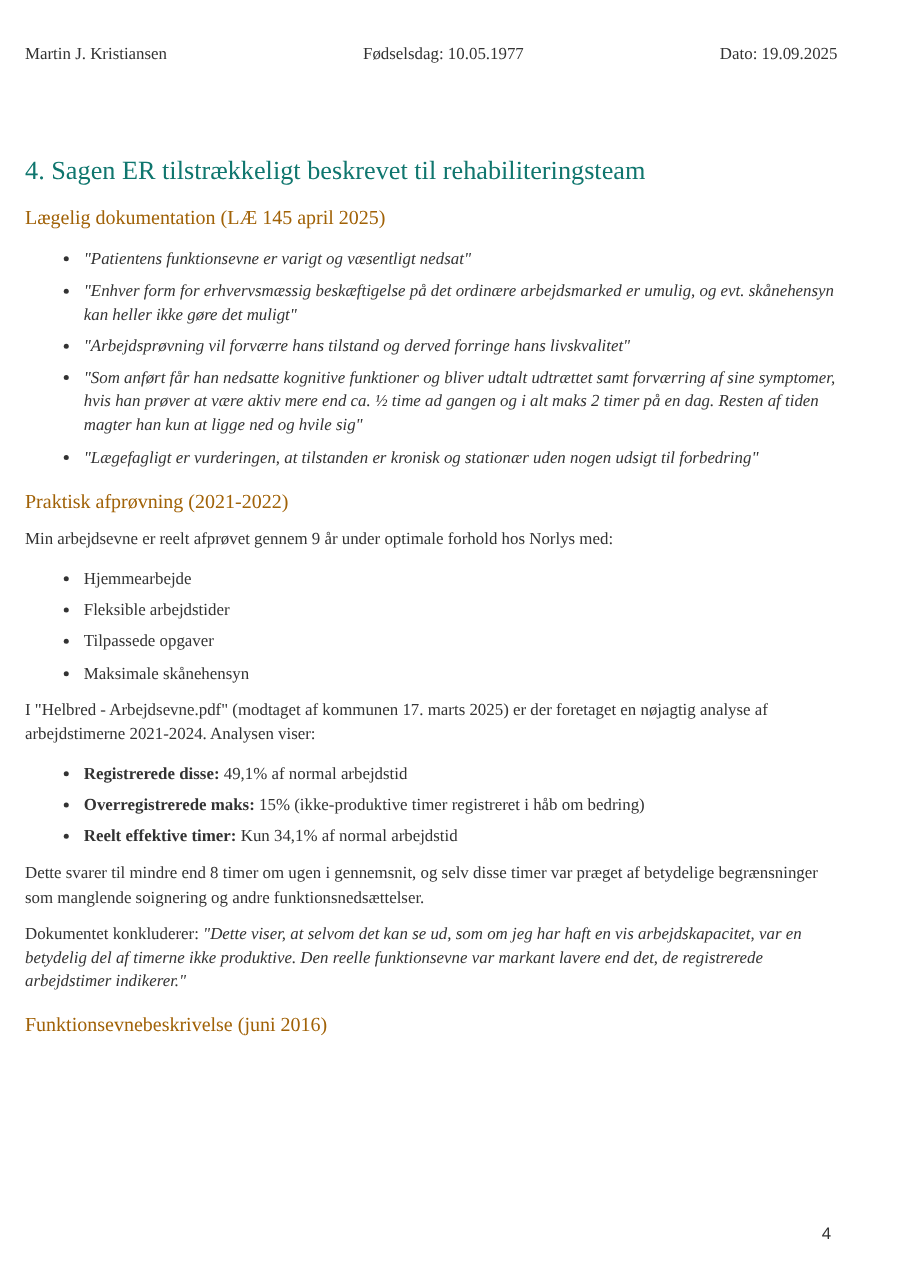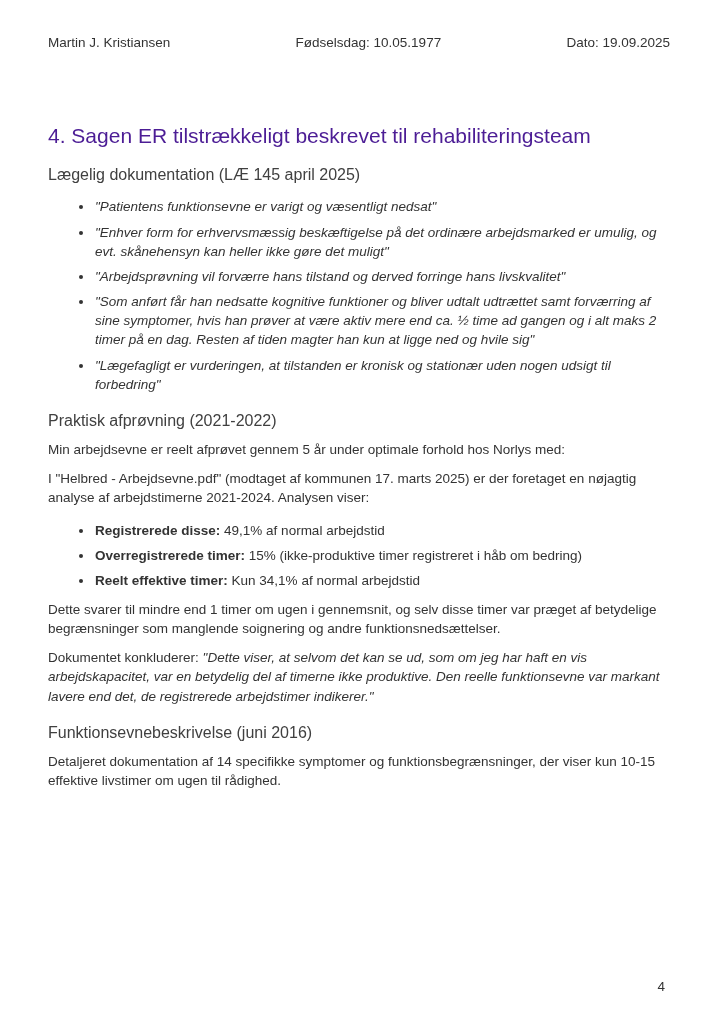--- a/index.html
+++ b/index.html
@@ -11,39 +11,40 @@
     width: 718px;
     height: 1023px;
     position: relative;
     font-family: "Liberation Sans", "DejaVu Sans", sans-serif;
     font-size: 13.5px;
     line-height: 1.42;
     color: #333333;
     overflow: hidden;
   }
   .page {
-    padding: 33px 48px 0 48px;
+    padding: 33px 48px 0 20px;
+    font-family: Liberation Serif, serif;
   }
   .doc-header {
     display: flex;
     justify-content: space-between;
     align-items: baseline;
   }
   .doc-header span { white-space: nowrap; }
   h1.doc-title {
     font-size: 21px;
     font-weight: 400;
-    color: #4c1d95;
+    color: #0f766e;
     margin: 72px 0 0 0;
     line-height: 1.15;
   }
   h2.section-heading {
     font-size: 16px;
     font-weight: 400;
-    color: #404040;
+    color: #a16207;
     margin: 17px 0 0 0;
     line-height: 1.2;
   }
   p { margin: 10px 0 0 0; }
   ul {
     margin: 13px 0 0 0;
     padding: 0 0 0 46px;
   }
   li {
     margin: 0 0 6px 0;
@@ -89,36 +90,41 @@
   <ul class="quote-list">
     <li>"Patientens funktionsevne er varigt og væsentligt nedsat"</li>
     <li>"Enhver form for erhvervsmæssig beskæftigelse på det ordinære arbejdsmarked er umulig, og evt. skånehensyn kan heller ikke gøre det muligt"</li>
     <li>"Arbejdsprøvning vil forværre hans tilstand og derved forringe hans livskvalitet"</li>
     <li>"Som anført får han nedsatte kognitive funktioner og bliver udtalt udtrættet samt forværring af sine symptomer, hvis han prøver at være aktiv mere end ca. ½ time ad gangen og i alt maks 2 timer på en dag. Resten af tiden magter han kun at ligge ned og hvile sig"</li>
     <li>"Lægefagligt er vurderingen, at tilstanden er kronisk og stationær uden nogen udsigt til forbedring"</li>
   </ul>
 
   <h2 class="section-heading">Praktisk afprøvning (2021-2022)</h2>
 
-  <p>Min arbejdsevne er reelt afprøvet gennem 5 år under optimale forhold hos Norlys med:</p>
+  <p>Min arbejdsevne er reelt afprøvet gennem 9 år under optimale forhold hos Norlys med:</p>
 
+  <ul>
+    <li>Hjemmearbejde</li>
+    <li>Fleksible arbejdstider</li>
+    <li>Tilpassede opgaver</li>
+    <li>Maksimale skånehensyn</li>
+  </ul>
 
 
 
   <p>I "Helbred - Arbejdsevne.pdf" (modtaget af kommunen 17. marts 2025) er der foretaget en nøjagtig analyse af arbejdstimerne 2021-2024. Analysen viser:</p>
 
   <ul>
     <li><strong>Registrerede disse:</strong> <span>49,1% af normal arbejdstid</span></li>
-    <li><strong>Overregistrerede timer:</strong> <span>15% (ikke-produktive timer registreret i håb om bedring)</span></li>
+    <li><strong>Overregistrerede maks:</strong> <span>15% (ikke-produktive timer registreret i håb om bedring)</span></li>
     <li><strong>Reelt effektive timer:</strong> <span>Kun 34,1% af normal arbejdstid</span></li>
   </ul>
 
-  <p>Dette svarer til mindre end 1 timer om ugen i gennemsnit, og selv disse timer var præget af betydelige begrænsninger som manglende soignering og andre funktionsnedsættelser.</p>
+  <p>Dette svarer til mindre end 8 timer om ugen i gennemsnit, og selv disse timer var præget af betydelige begrænsninger som manglende soignering og andre funktionsnedsættelser.</p>
 
   <p><span>Dokumentet konkluderer:</span> <span class="italic-quote">"Dette viser, at selvom det kan se ud, som om jeg har haft en vis arbejdskapacitet, var en betydelig del af timerne ikke produktive. Den reelle funktionsevne var markant lavere end det, de registrerede arbejdstimer indikerer."</span></p>
 
   <h2 class="section-heading">Funktionsevnebeskrivelse (juni 2016)</h2>
 
-  <p>Detaljeret dokumentation af 14 specifikke symptomer og funktionsbegrænsninger, der viser kun 10-15 effektive livstimer om ugen til rådighed.</p>
 
 </div>
 
 <div class="page-number">4</div>
 
 </body></html>

